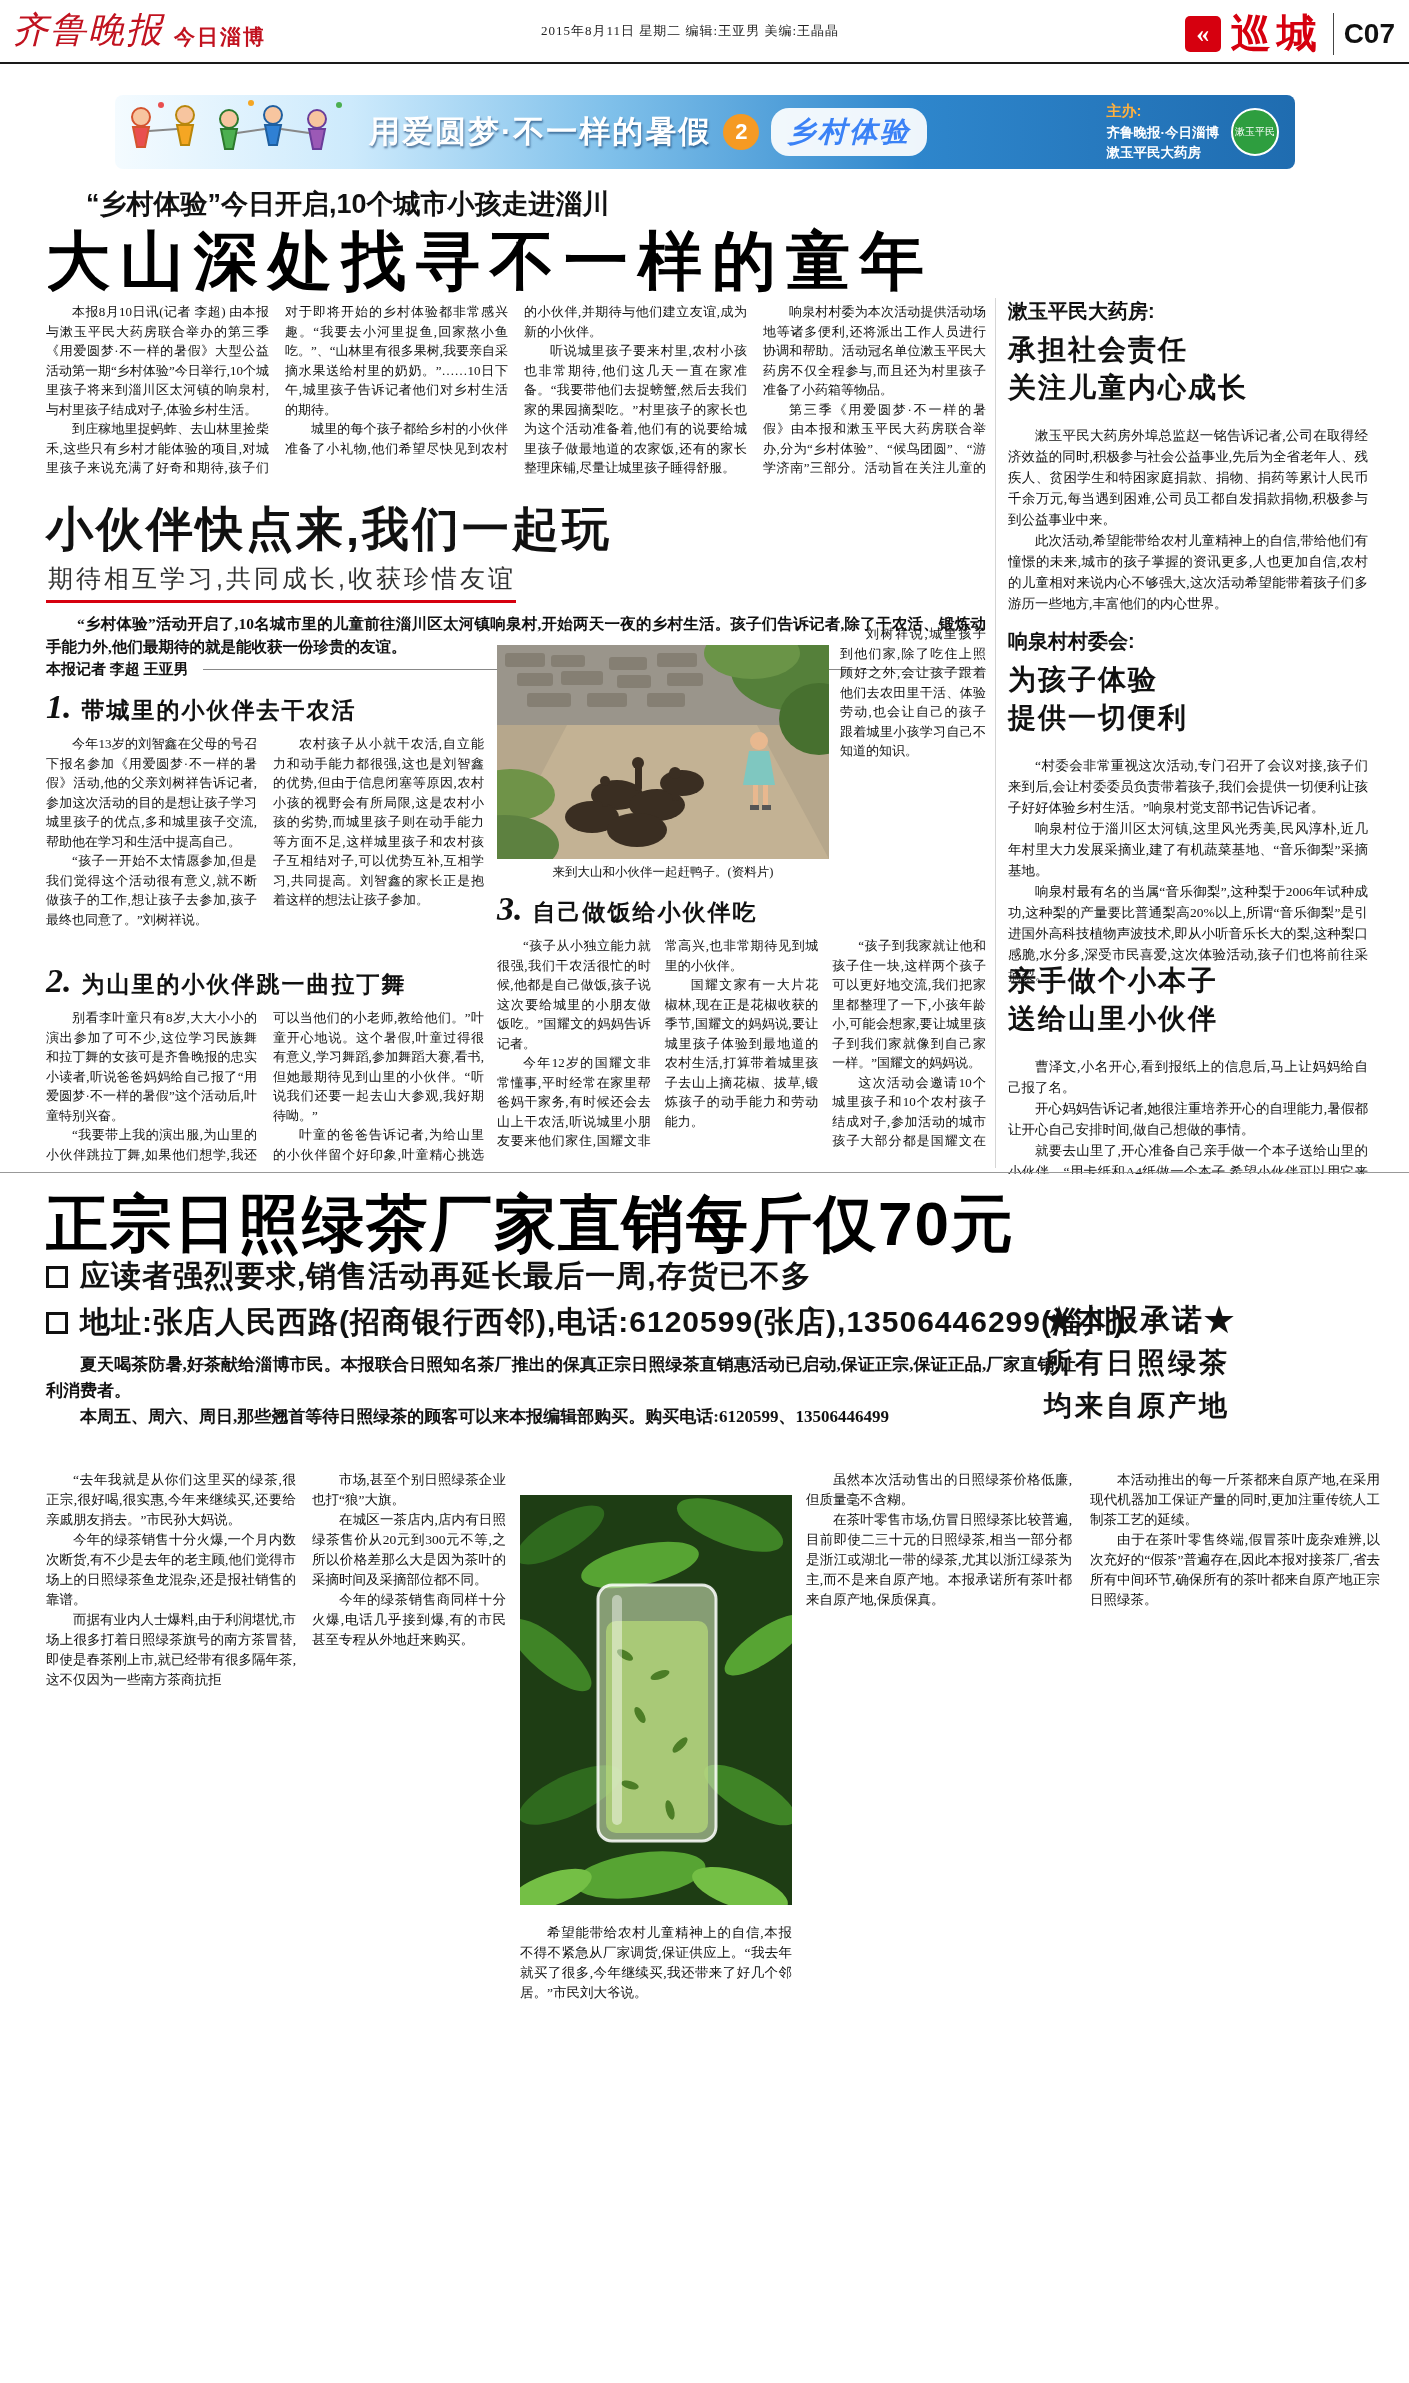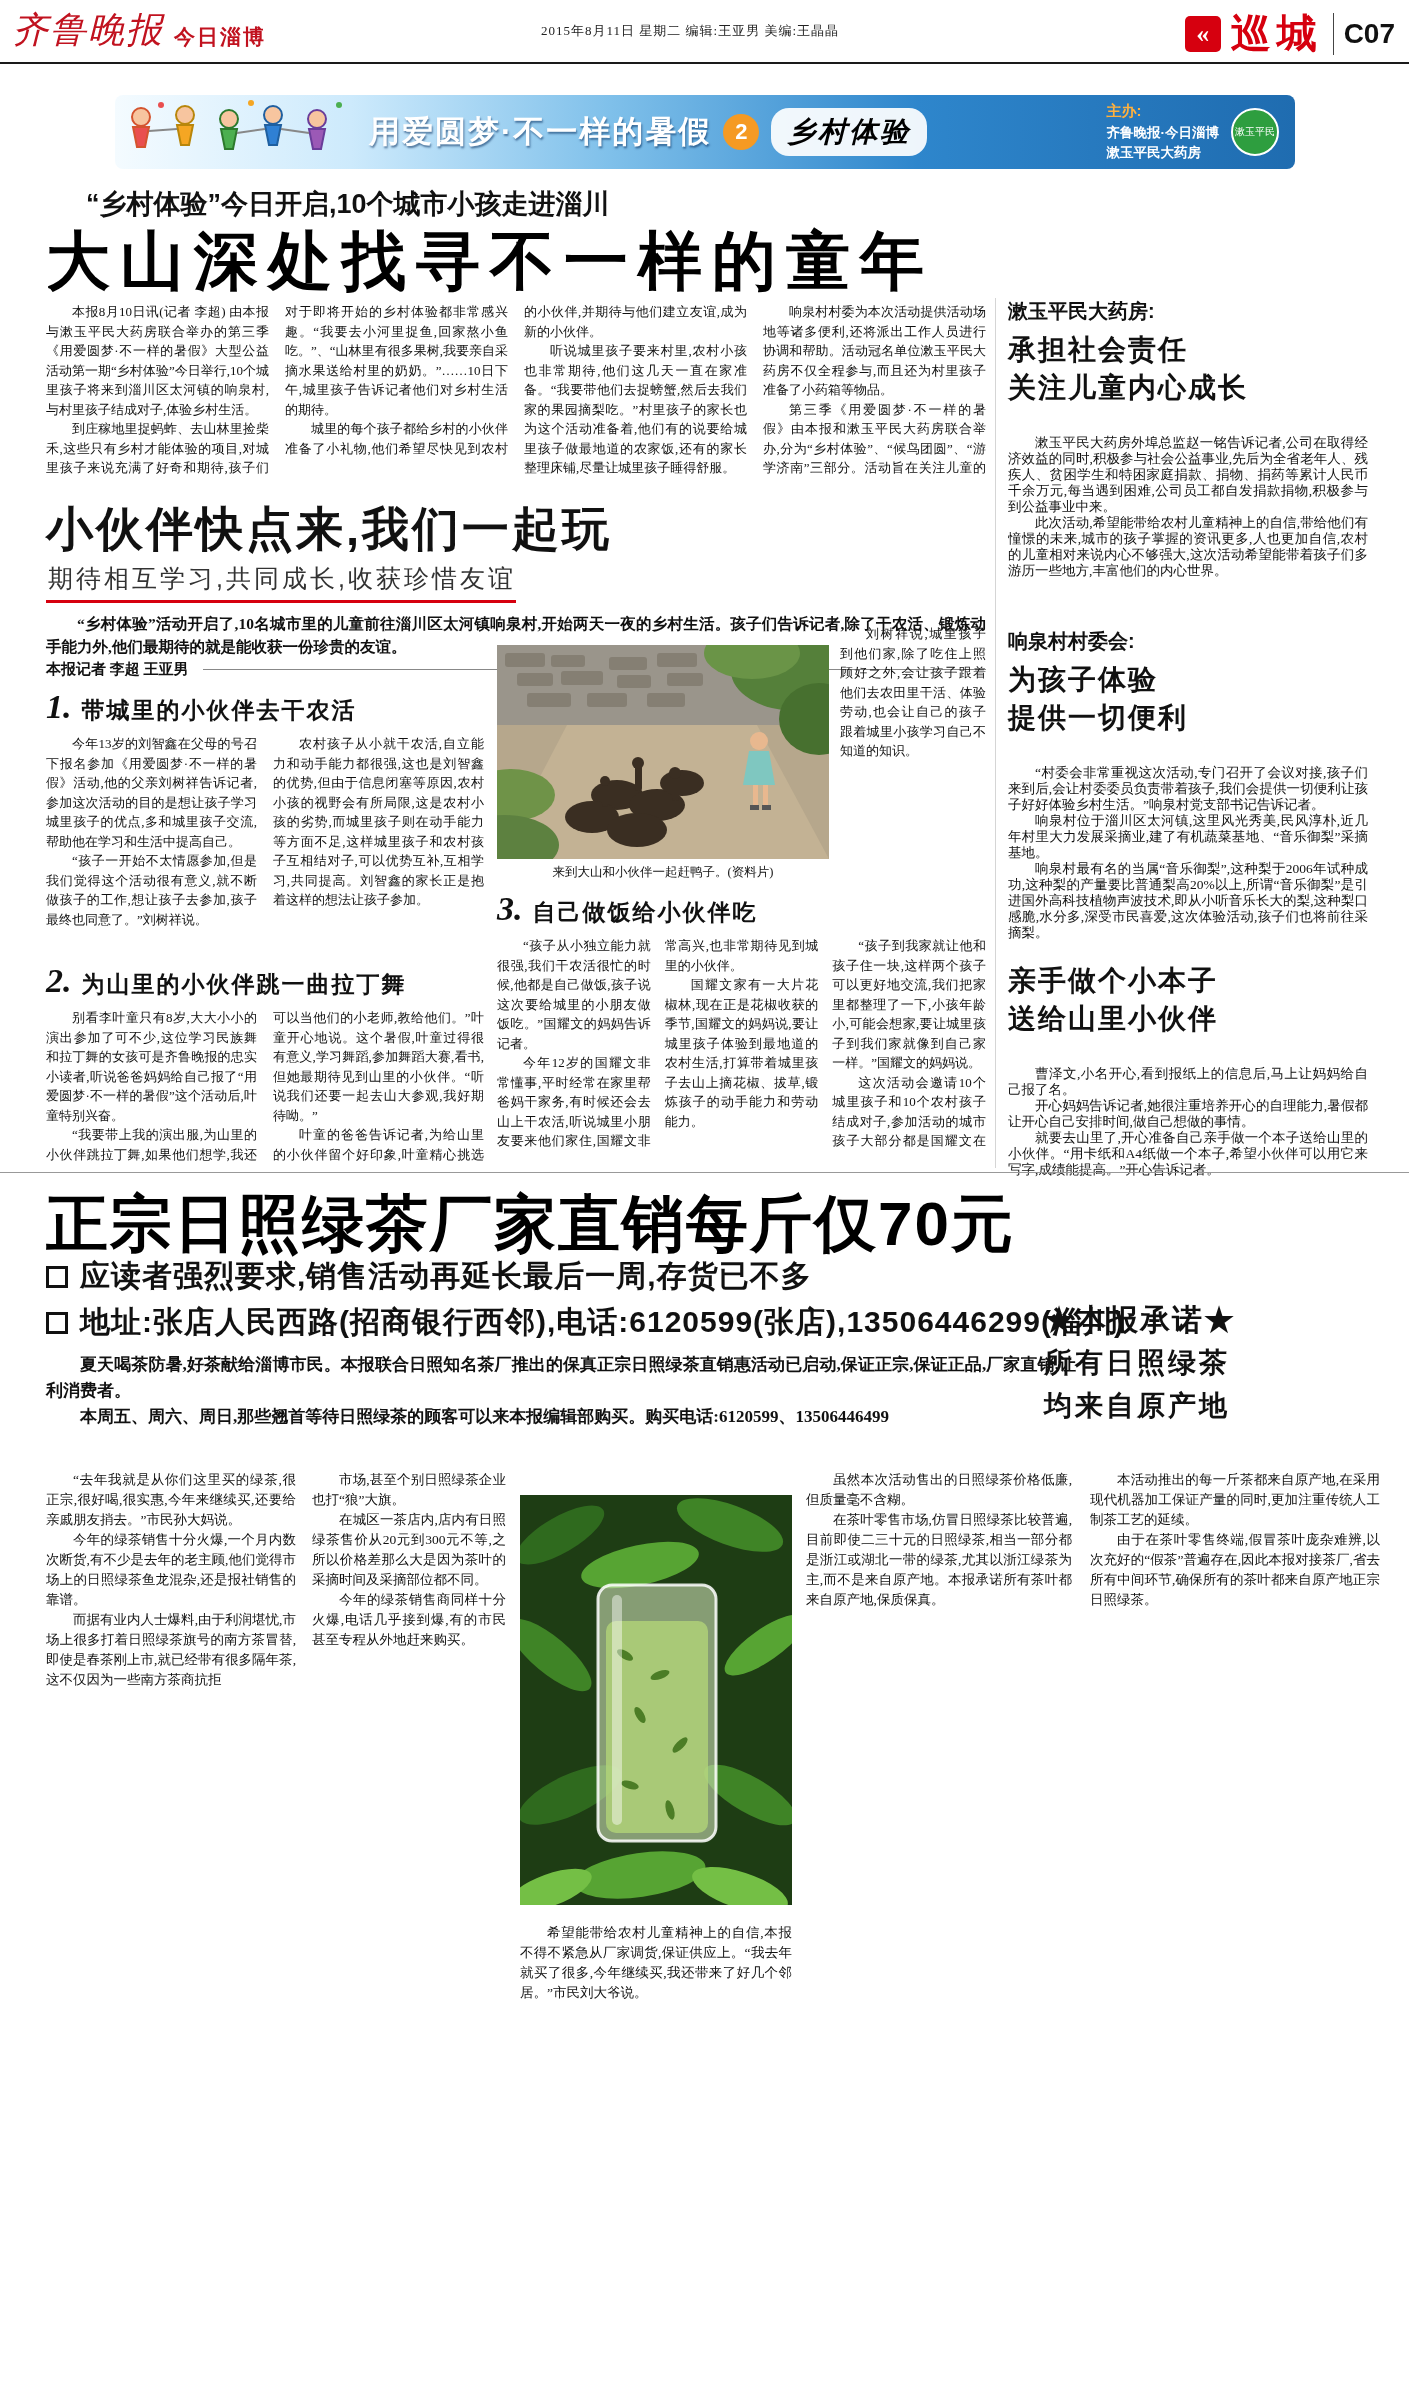--- a/index.html
+++ b/index.html
@@ -23,39 +23,39 @@
   .header-rule{left:0;top:62px;width:1409px;height:2px;background:#1a1a1a}
   
   .banner{left:115px;top:95px;width:1180px;height:74px;border-radius:8px;overflow:hidden;
           display:flex;align-items:center;
           background:linear-gradient(90deg,#f4fbff 0%,#cdeafc 20%,#7fc0ea 42%,#2e86cc 68%,#1f6cb0 100%)}
   .slogan{font-size:31px;font-weight:bold;color:#fff;margin-left:14px;letter-spacing:2px;
           text-shadow:1px 2px 2px rgba(0,40,90,.55)}
   .episode{width:36px;height:36px;border-radius:50%;background:#f59a23;color:#fff;margin:0 12px;
            display:flex;align-items:center;justify-content:center;font-size:22px;font-weight:bold;flex:0 0 auto}
   .topic-chip{background:rgba(255,255,255,.92);border-radius:18px;padding:5px 16px;
-              color:#000000;font-size:28px;font-weight:bold;font-style:italic;letter-spacing:3px;flex:0 0 auto}
+              color:#3b82f6;font-size:28px;font-weight:bold;font-style:italic;letter-spacing:3px;flex:0 0 auto}
   .org{margin-left:auto;margin-right:12px;text-align:left;line-height:1.3;flex:0 0 auto}
   .org .lbl{color:#ffb13d;font-size:15px;font-weight:bold}
   .org .ln{color:#fff;font-size:13.5px;font-weight:bold}
   .pharm-logo{width:48px;height:48px;border-radius:50%;background:#2e9e3f;border:2px solid #fff;
               color:#fff;font-size:10px;display:flex;align-items:center;justify-content:center;
               text-align:center;margin-right:16px;flex:0 0 auto}
   
   .kicker{left:86px;top:186px;font-size:27px;font-weight:bold}
   .headline{left:46px;top:218px;width:950px;font-size:64px;font-weight:bold;letter-spacing:10px;color:#000}
   .lead-body{left:46px;top:302px;width:940px;height:192px;column-count:4;column-gap:16px;
              font-size:13px;line-height:19.5px;overflow:hidden}
   .lead-body p,.sec-body p,.sb-body p,.ad-col p{margin-bottom:0}
   
   .sb-sep{left:995px;top:298px;width:1px;height:870px;background:#d5d5d5}
   .sb{width:360px}
   .sb-kicker{font-size:20px;font-weight:bold;margin-bottom:6px}
   .sb-title{font-size:28px;font-weight:bold;line-height:1.35;letter-spacing:2px}
-  .sb-body{margin-top:28px;font-size:13.5px;line-height:16px;overflow:hidden}
+  .sb-body{margin-top:18px;font-size:13.5px;line-height:21px;overflow:hidden}
   
   .f-title{left:46px;top:498px;font-size:47px;font-weight:bold;letter-spacing:3px}
   .f-sub{left:48px;top:562px;font-size:25px;color:#333;letter-spacing:3px}
   .red-rule{left:46px;top:600px;width:470px;height:3px;background:#d6000f}
   .f-lead{left:46px;top:612px;width:940px;font-size:15.5px;line-height:23px;font-weight:bold}
   .byline{left:46px;top:660px;width:940px;display:flex;align-items:center;gap:14px}
   .byline .who{font-size:15px;font-weight:bold;white-space:nowrap}
   .byline .rule{flex:1;border-top:1px solid #888;height:0}
   .sec-head{display:flex;align-items:baseline;gap:10px;margin-bottom:8px}
   .sec-num{font-size:34px;font-weight:bold;font-style:italic}

